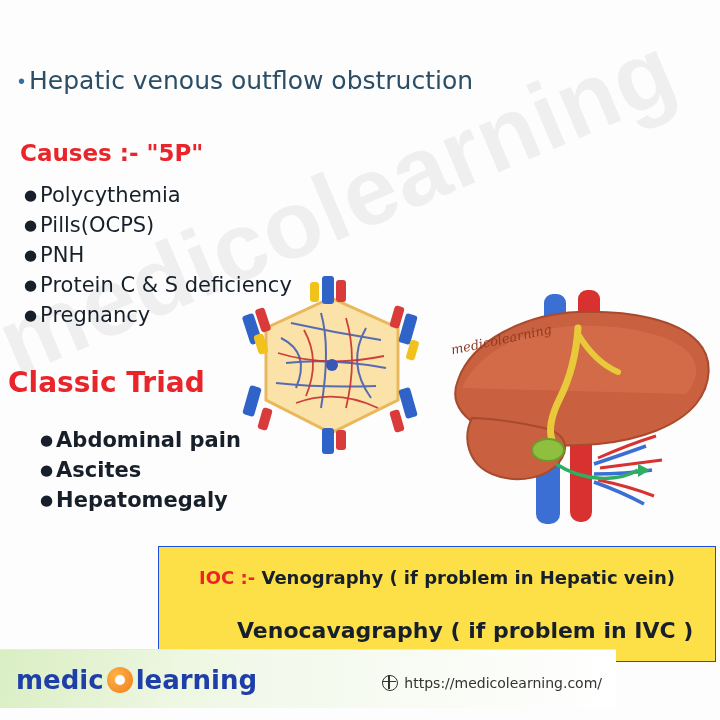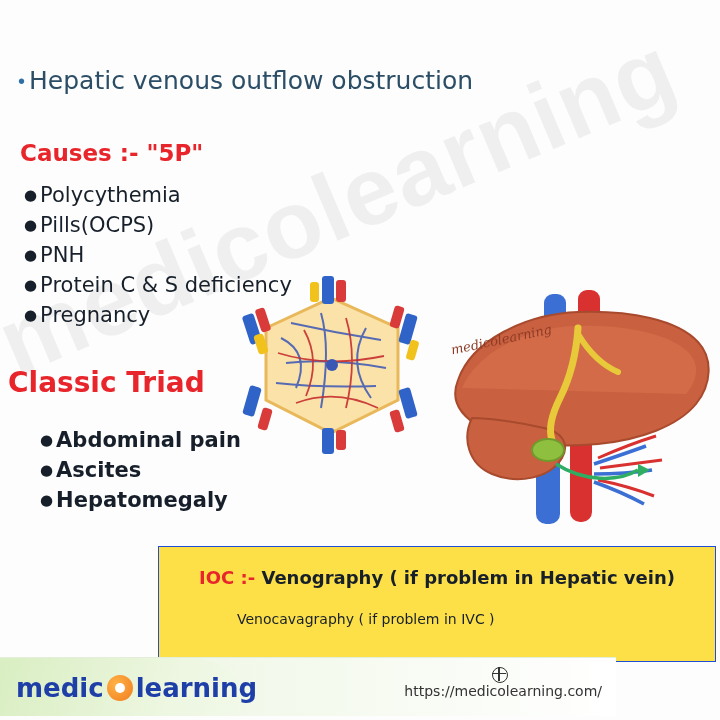--- a/index.html
+++ b/index.html
@@ -159,33 +159,33 @@
     color: #17202a;
     font-family: "DejaVu Sans", sans-serif;
     white-space: nowrap;
   }
   .ioc-line1 .red {
     color: #e8252a;
   }
   .ioc-line2 {
     position: absolute;
     left: 78px;
-    top: 64px;
-    font-size: 14px;
-    font-weight: normal;
+    top: 71px;
+    font-size: 22px;
+    font-weight: bold;
     color: #17202a;
     font-family: "DejaVu Sans", sans-serif;
     white-space: nowrap;
   }
 
   
   .footer {
     position: absolute;
     left: 0;
-    bottom: 4px;
+    bottom: 12px;
     width: 616px;
     height: 58px;
     background: linear-gradient(90deg,#eaf5dd 0%,#f3f9ec 45%,#ffffff 100%);
     border-top: 1px solid #e3eedb;
   }
   .footer-leaf {
     position: absolute;
     left: 0;
     bottom: 0;
     width: 250px;
@@ -227,21 +227,20 @@
   }
   .site {
     position: absolute;
     right: 14px;
     bottom: 17px;
     font-size: 14px;
     color: #333;
     font-family: "DejaVu Sans", sans-serif;
     display: flex;
     align-items: center;
-    flex-direction: column;
   }
   .globe-icon {
     display: inline-block;
     width: 14px;
     height: 14px;
     border: 1.4px solid #333;
     border-radius: 50%;
     margin-right: 6px;
     position: relative;
   }

